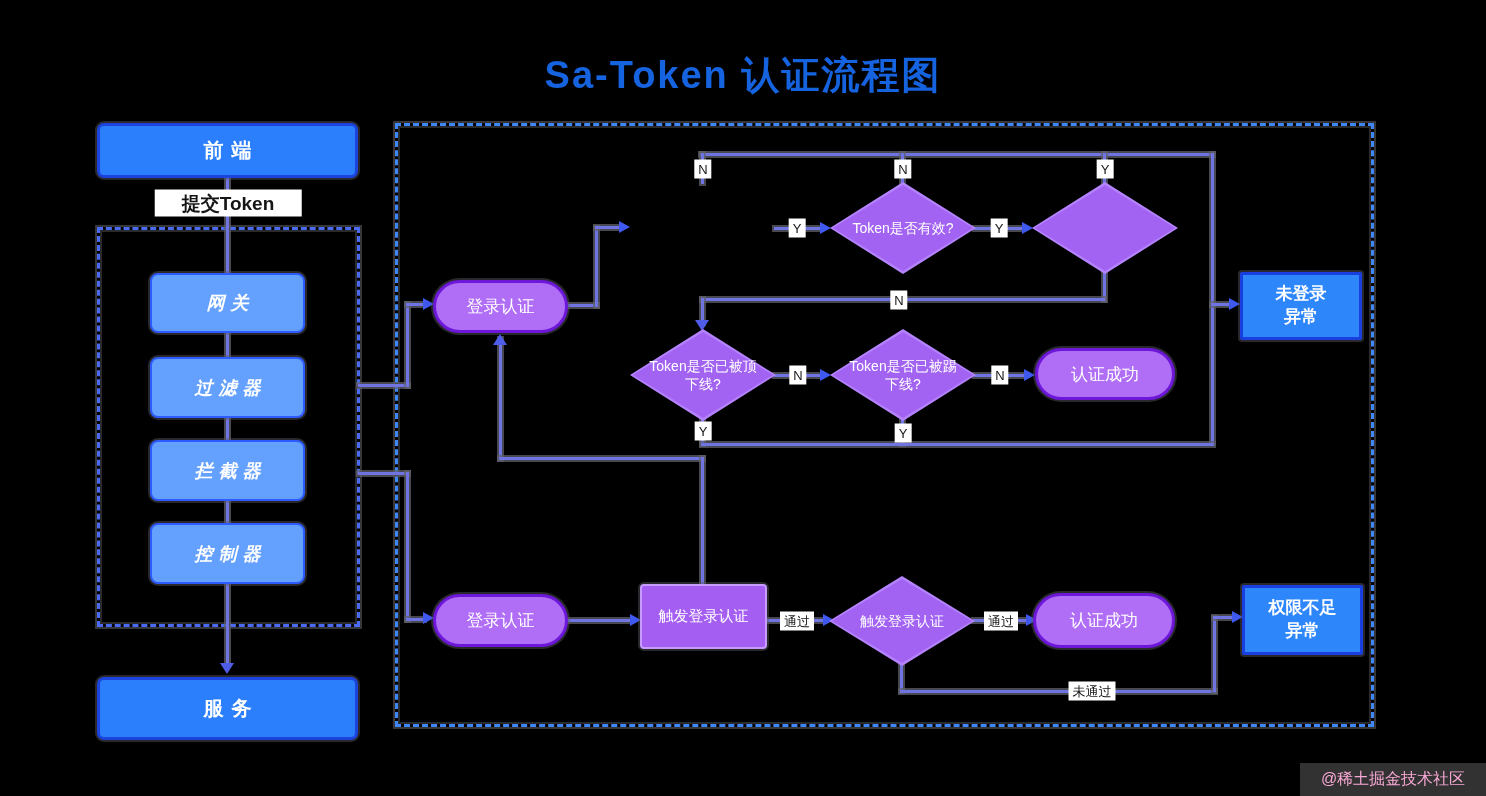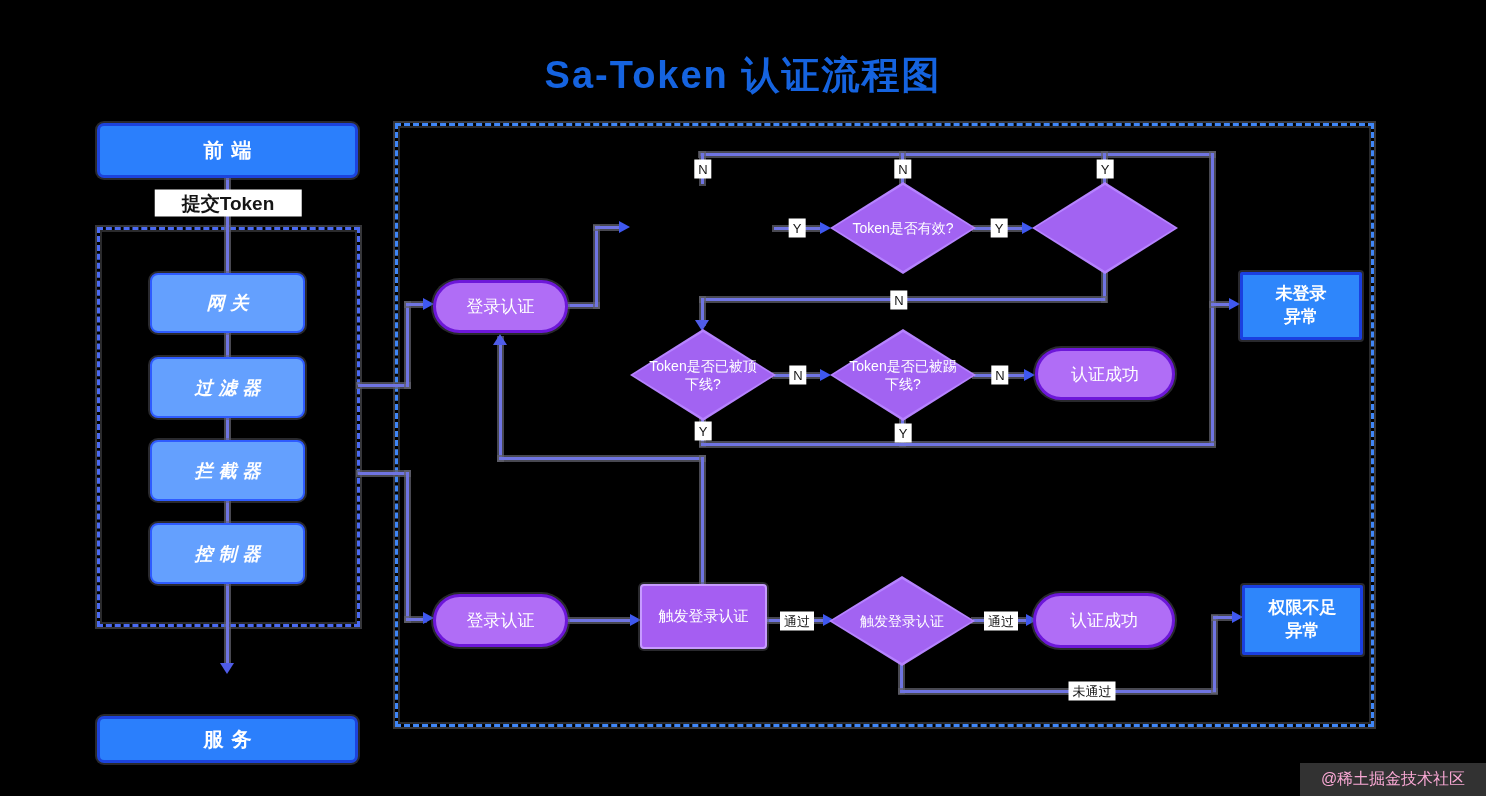--- a/index.html
+++ b/index.html
@@ -126,21 +126,21 @@
   <div class="ln vl" style="left:1213px;top:617px;height:75px;"></div>
   <div class="ln hl" style="left:1213px;top:616px;width:21px;"></div>
   <div class="ar" style="left:1232px;top:611px;"></div>
 
   <div class="node bbox" style="left:97px;top:123px;width:261px;height:55px;">前端</div>
   <div class="chip big" style="left:228px;top:203px;">提交Token</div>
   <div class="node lbox" style="left:150px;top:273px;width:155px;height:60px;">网关</div>
   <div class="node lbox" style="left:150px;top:357px;width:155px;height:61px;">过滤器</div>
   <div class="node lbox" style="left:150px;top:440px;width:155px;height:61px;">拦截器</div>
   <div class="node lbox" style="left:150px;top:523px;width:155px;height:61px;">控制器</div>
-  <div class="node bbox" style="left:97px;top:677px;width:261px;height:47px;margin-top:39px;">服务</div>
+  <div class="node bbox" style="left:97px;top:677px;width:261px;height:63px;">服务</div>
 
   <div class="node pill" style="left:433px;top:280px;width:135px;height:53px;">登录认证</div>
   <div class="node pill" style="left:433px;top:594px;width:135px;height:53px;">登录认证</div>
 
   <div class="diamond" style="left:830px;top:182px;width:146px;height:92px;">
     <div class="dshape"></div>
       <div class="dfill"></div>
     <div class="dtext">Token是否有效?</div>
   </div>
   <div class="diamond" style="left:1032px;top:182px;width:146px;height:92px;">

